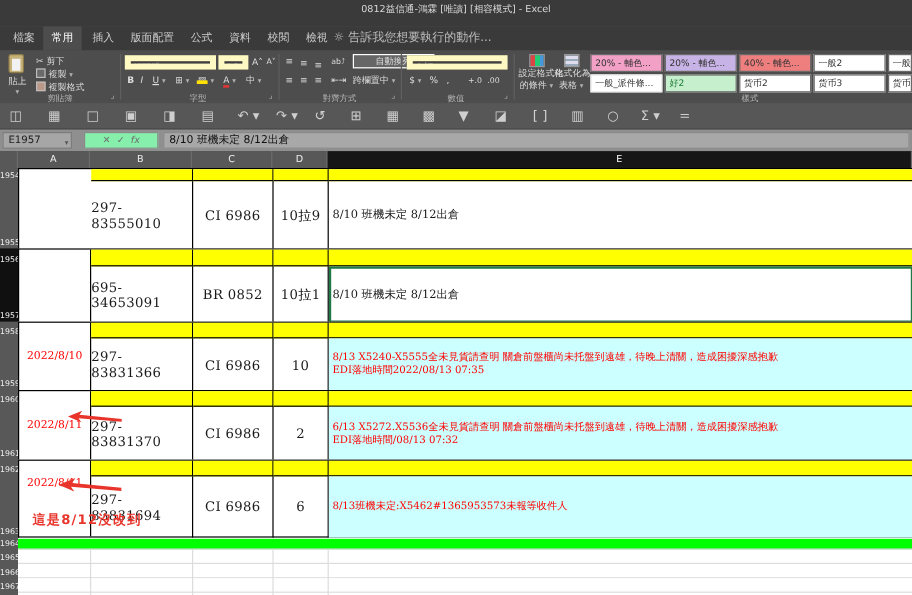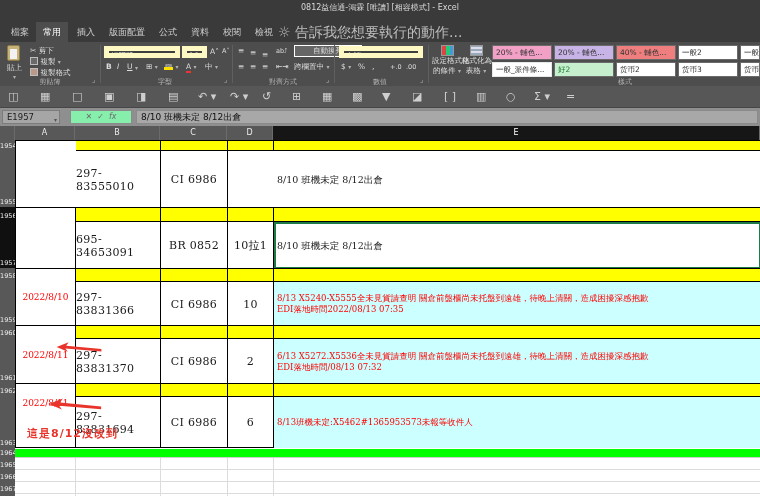--- a/index.html
+++ b/index.html
@@ -5,21 +5,21 @@
   *{margin:0;padding:0;box-sizing:border-box}
   html,body{width:760px;height:496px;background:#fff;font-family:"DejaVu Sans",sans-serif;-webkit-font-smoothing:antialiased}
   #app{position:relative;width:760px;height:496px;overflow:hidden;background:#4d4d4d}
   .abs{position:absolute}
 
   
   .titlebar{left:0;top:0;width:760px;height:22px;background:#3a3a3a;color:#d9d9d9;font-size:8px;text-align:center;line-height:16px}
   .tabrow{left:0;top:22px;width:760px;height:20px;background:#3a3a3a;color:#cdcdcd;font-size:9px}
   .tab{position:absolute;top:0;height:20px;line-height:20px;text-align:center;padding:0 7px;cursor:default}
   .tab.active{background:#4d4d4d;color:#fff}
-  .tellme{position:absolute;top:0;left:278px;height:20px;line-height:20px;color:#bdbdbd;font-size:14px}
+  .tellme{position:absolute;top:0;left:278px;height:20px;line-height:20px;color:#bdbdbd;font-size:10px}
 
   
   .ribbon{left:0;top:42px;width:760px;height:44px;background:#4d4d4d;color:#d6d6d6;font-size:7.5px}
   .gsep{position:absolute;top:3px;width:1px;height:38px;background:#5f5f5f}
   .glabel{position:absolute;top:35px;height:9px;font-size:7px;color:#b5b5b5;text-align:center}
   .launch{position:absolute;top:34px;font-size:7px;color:#b5b5b5}
   .rbtn{position:absolute;font-size:7.5px;color:#dcdcdc;white-space:nowrap}
   .tgl{background:#666;border:1px solid #ffffff;padding:0 18px;line-height:10px}
   .box{background:#3f3f3f;border:5px solid #fef9c3;color:#e2e2e2;line-height:10px;padding:0 2px;white-space:nowrap;overflow:hidden}
   .carr{color:#b0b0b0;font-size:6px}
@@ -228,20 +228,21 @@
 
   <div class="abs grid">
 
     <div class="block" style="top:0;height:67px">
       <div class="sepcell" style="left: 60px; width: 85px; height: 10px; background-color: rgb(255, 255, 0);"></div>
       <div class="sepcell" style="left: 145px; width: 67px; height: 10px; background-color: rgb(255, 255, 0);"></div>
       <div class="sepcell" style="left: 212px; width: 46px; height: 10px; background-color: rgb(255, 255, 0);"></div>
       <div class="sepcell" style="left: 258px; width: 487px; height: 10px; border-right: none; background-color: rgb(255, 255, 0);"></div>
       <div class="dcell" style="left:60px;top:10px;width:85px;height:57px">297-83555010</div>
       <div class="dcell" style="left:145px;top:10px;width:67px;height:57px">CI 6986</div>
+      <div class="dcell" style="left:212px;top:10px;width:46px;height:57px">10拉9</div>
       <div class="ecell" style="left:258px;top:10px;width:487px;height:57px">
         <div>8/10 班機未定 8/12出倉</div>
       </div>
     </div>
 
     <div class="block" style="top:67px;height:61px">
       <div class="acell" style="color: rgb(255, 0, 0);"></div>
       <div class="sepcell" style="left: 60px; width: 85px; height: 14px; background-color: rgb(255, 255, 0);"></div>
       <div class="sepcell" style="left: 145px; width: 67px; height: 14px; background-color: rgb(255, 255, 0);"></div>
       <div class="sepcell" style="left: 212px; width: 46px; height: 14px; background-color: rgb(255, 255, 0);"></div>

